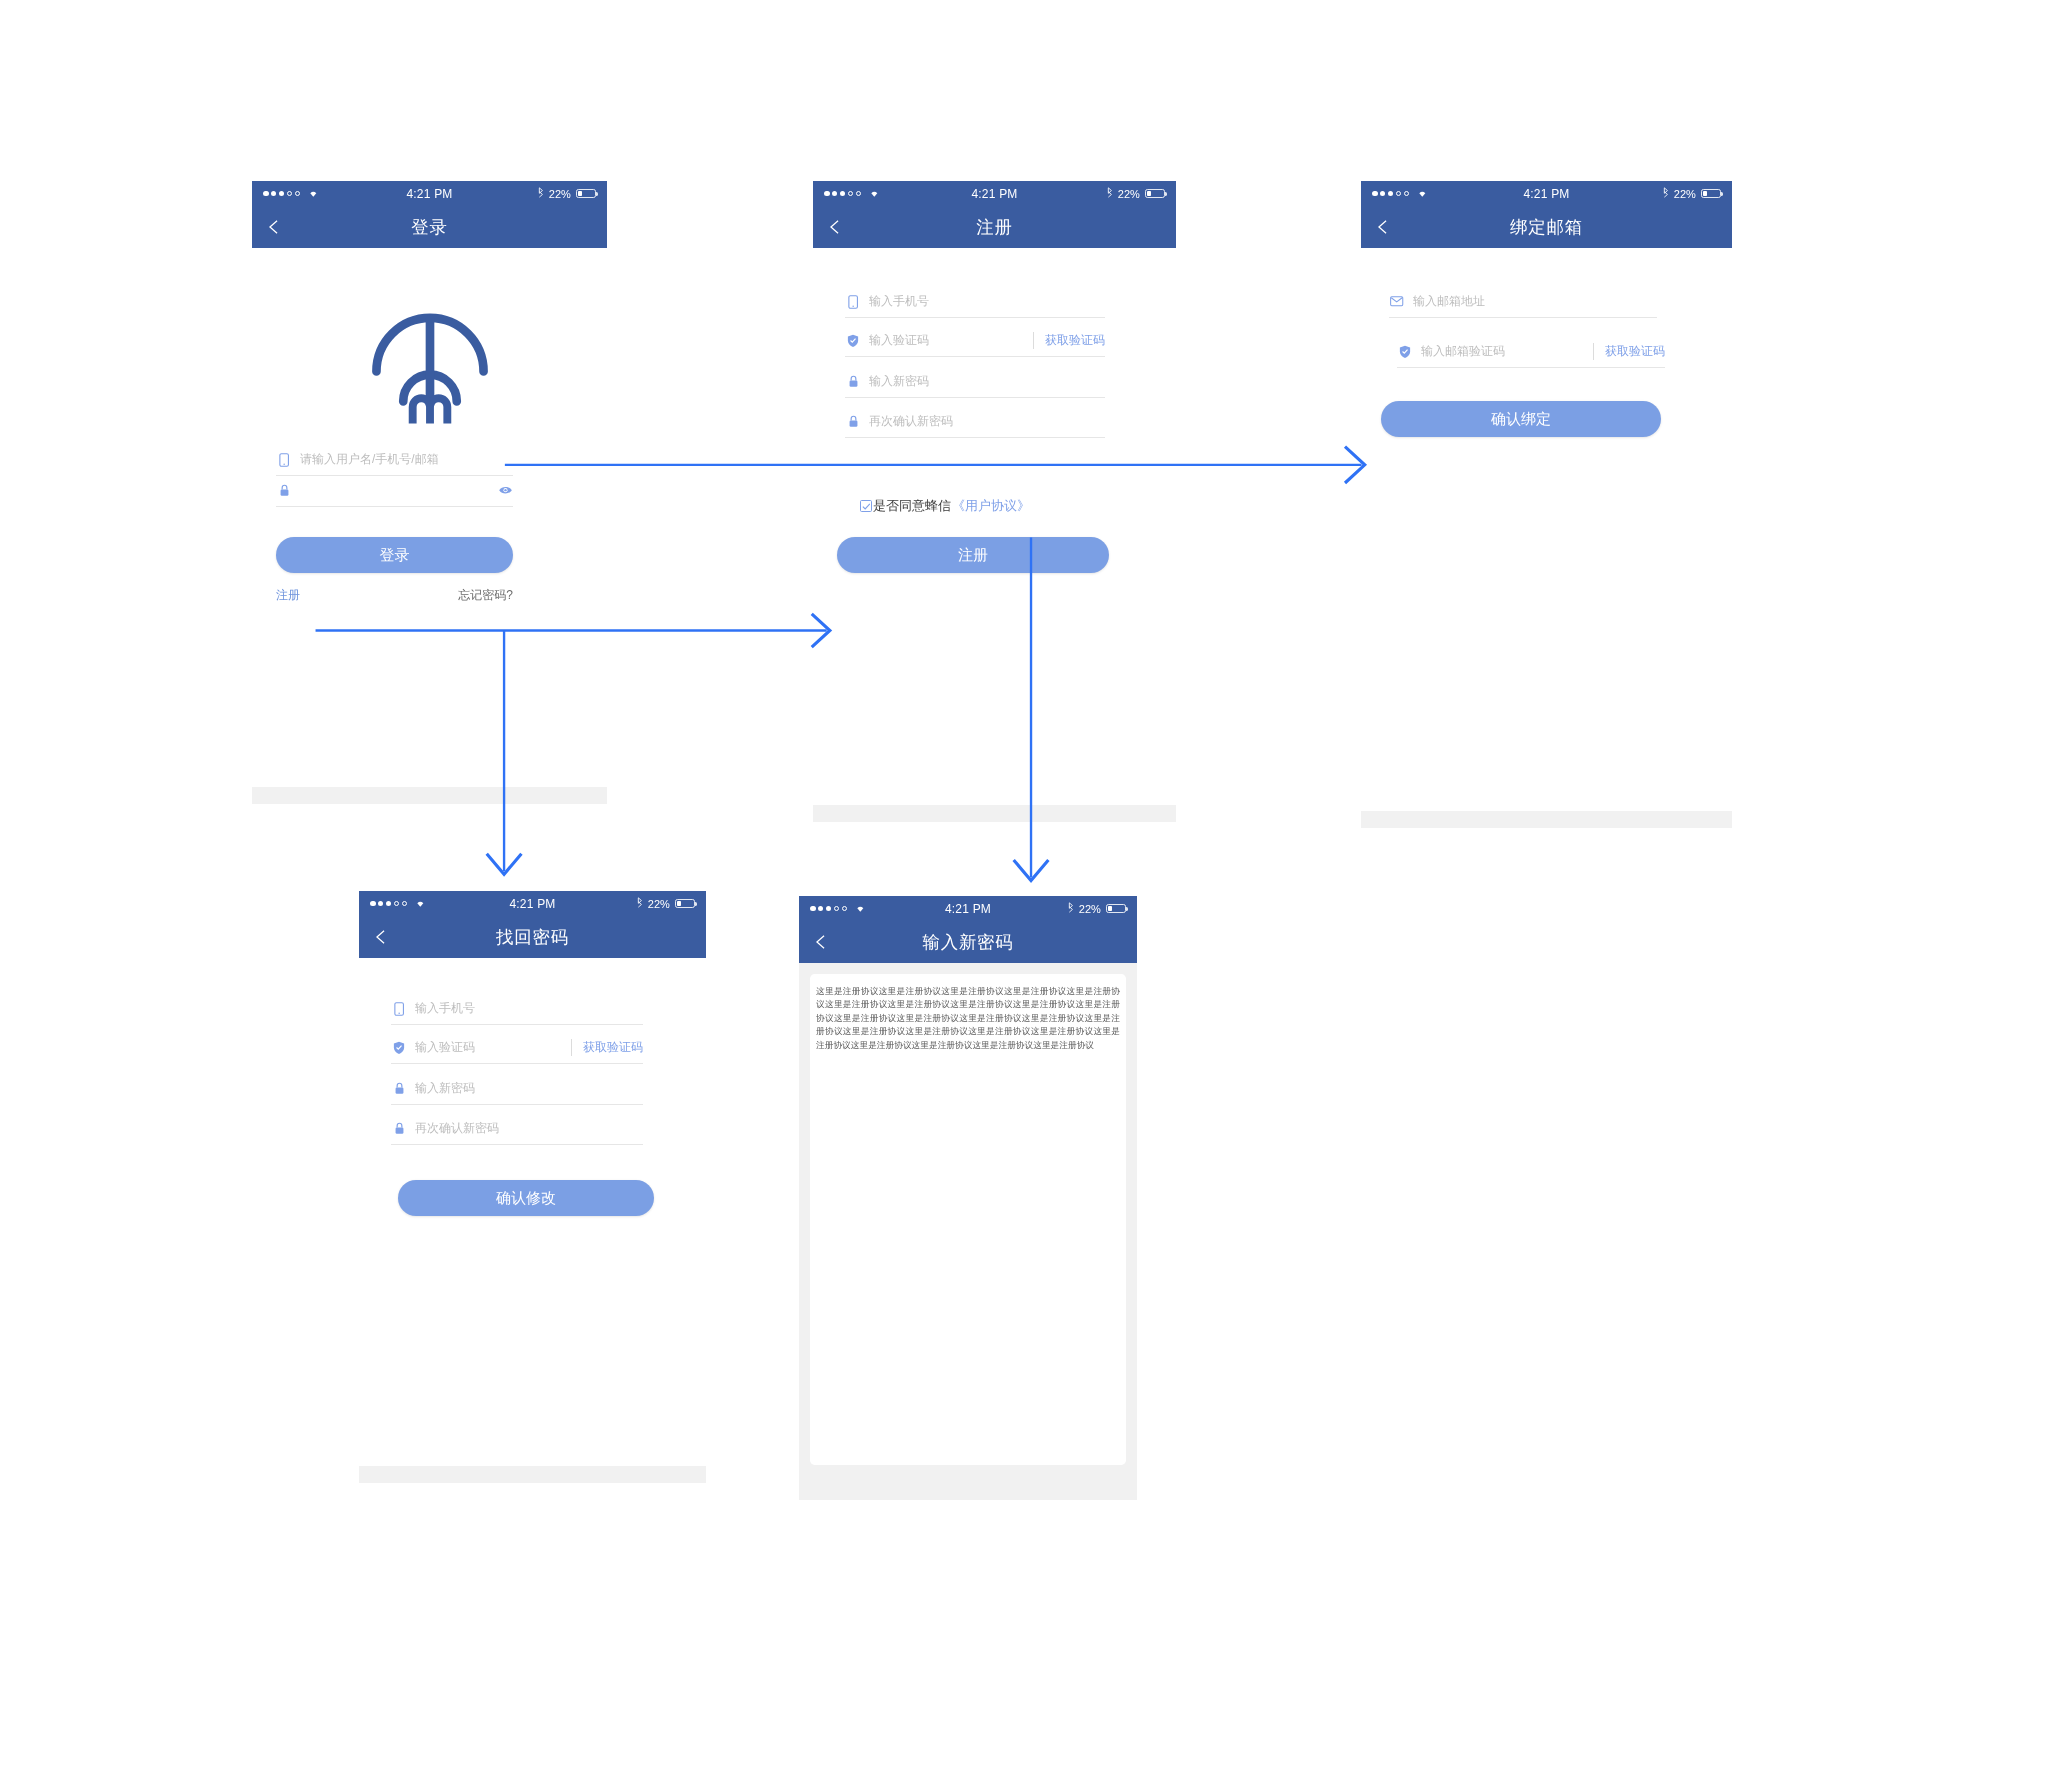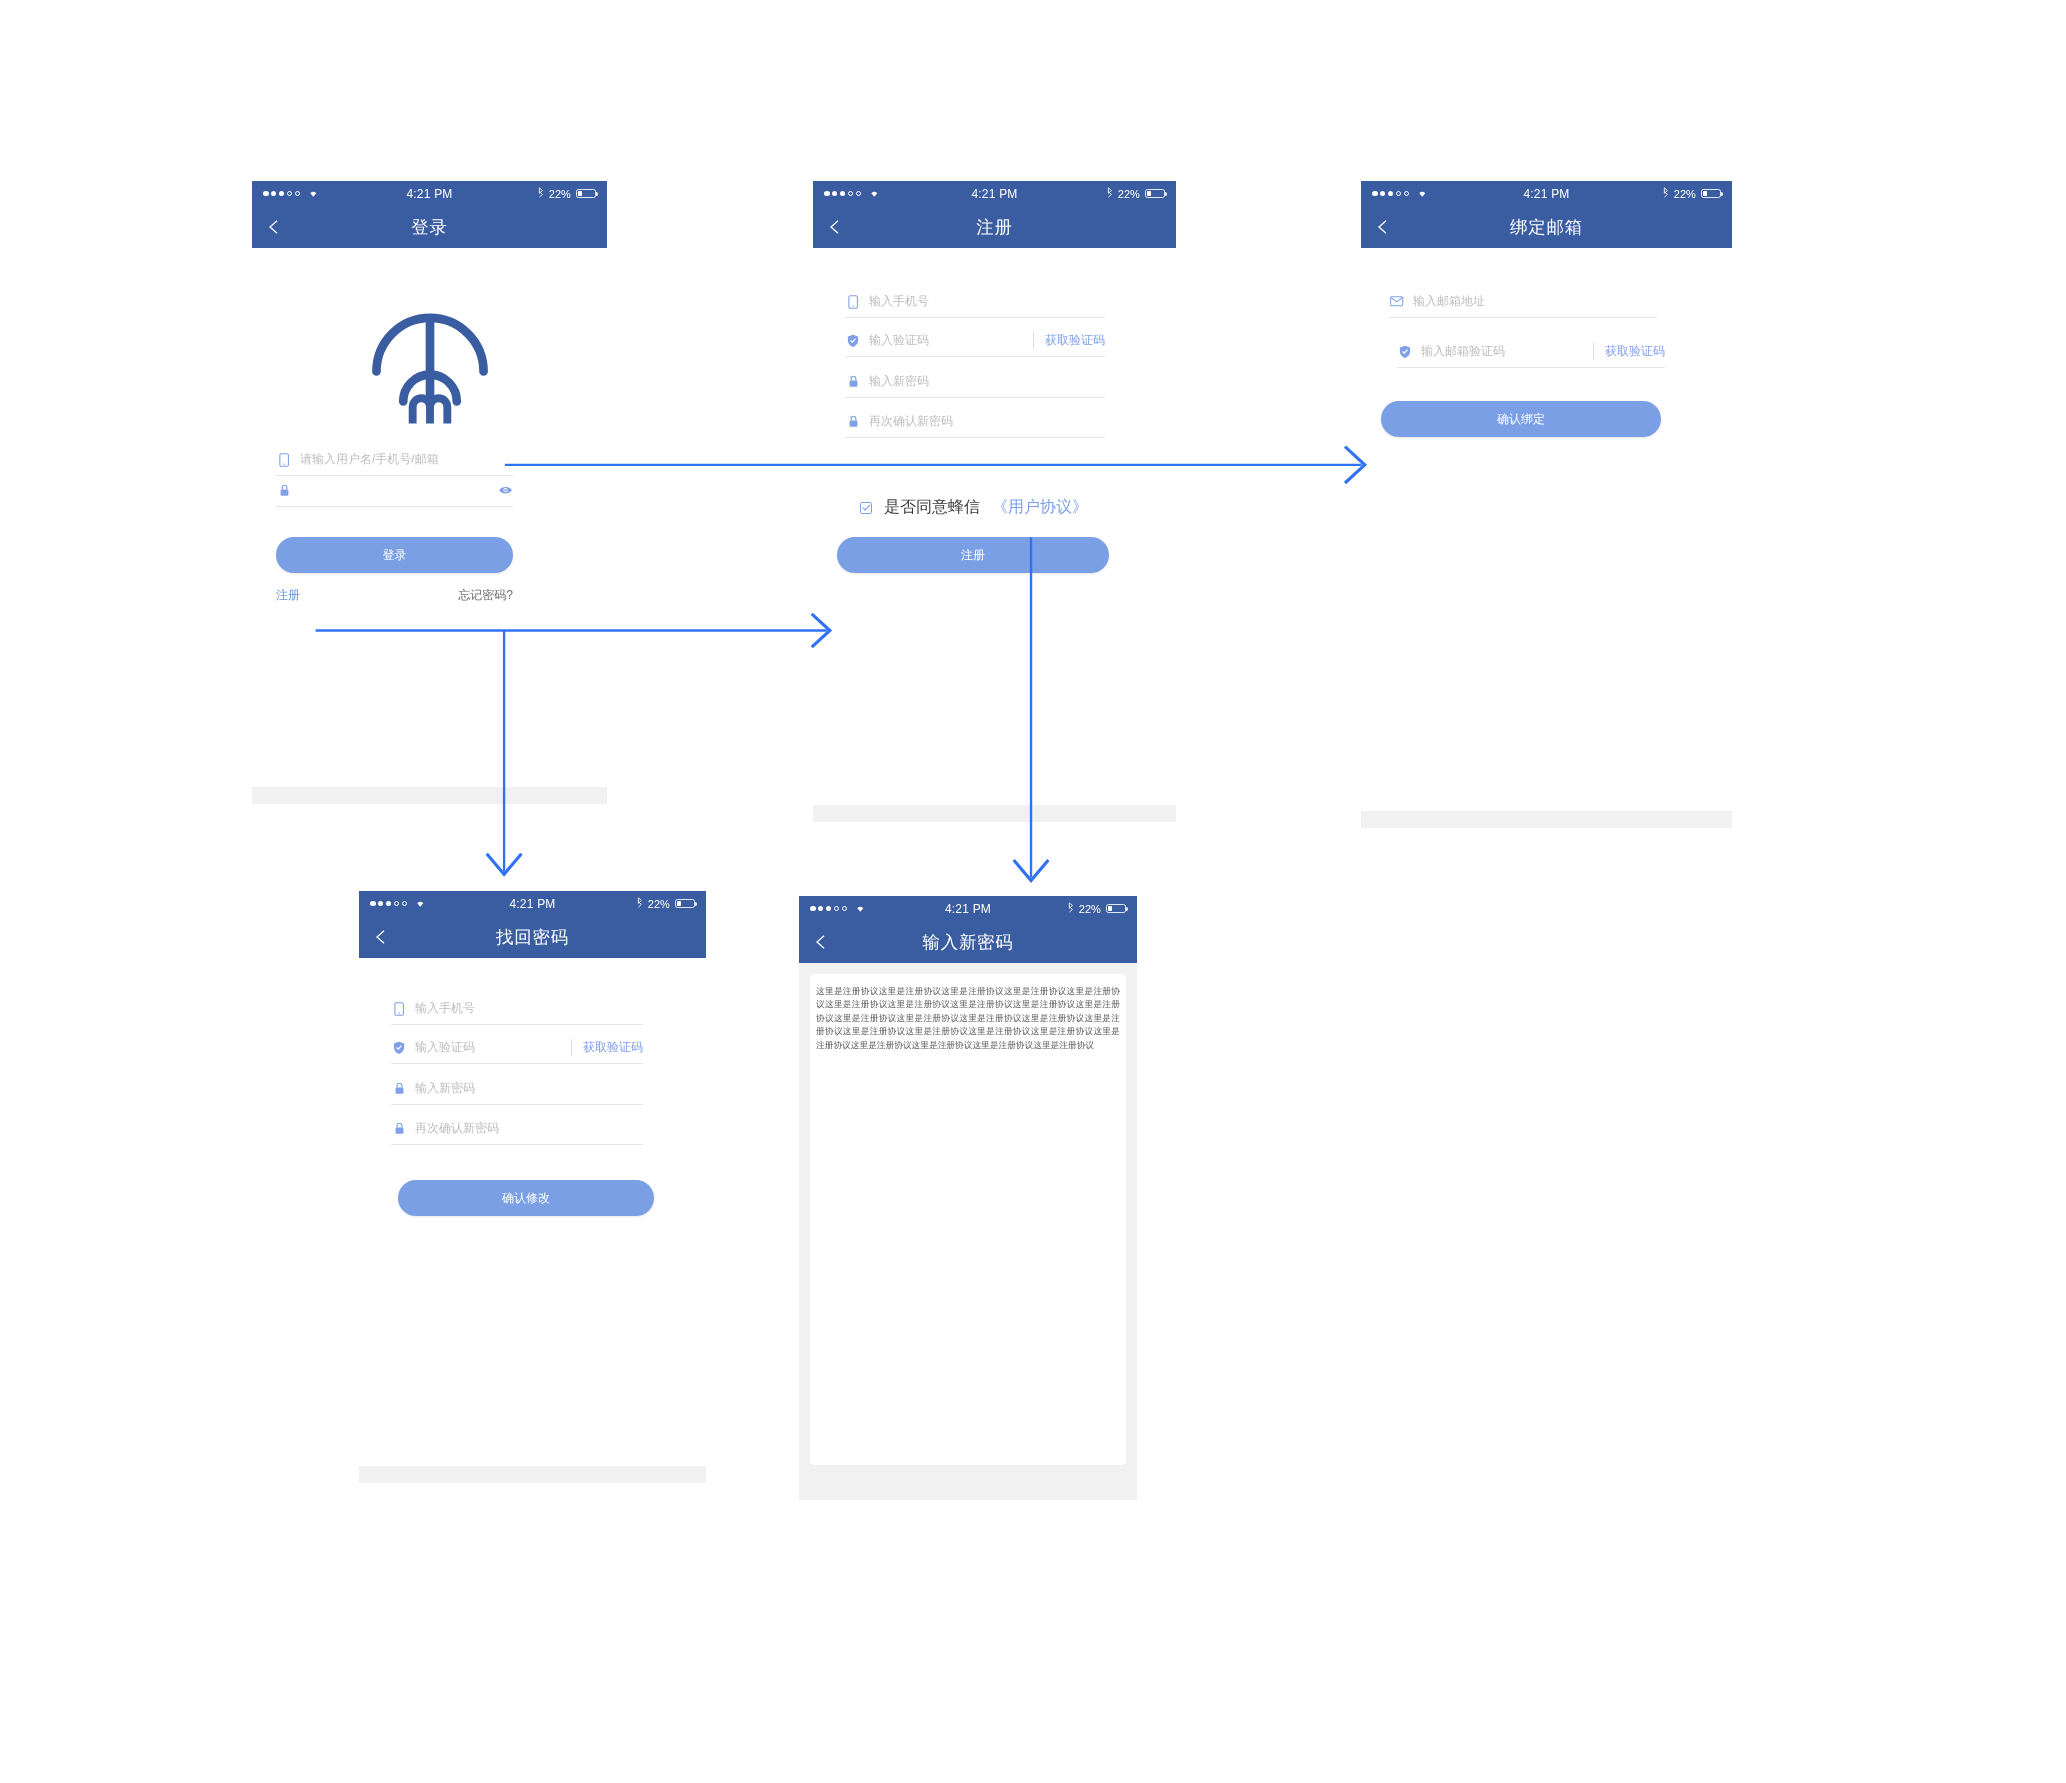--- a/index.html
+++ b/index.html
@@ -148,41 +148,41 @@
   .field .feye {
     flex: 0 0 auto;
     display: flex;
     align-items: center;
   }
 
   .primary-btn {
     background: #7b9fe4;
     color: #ffffff;
     border-radius: 20.5px;
-    font-size: 12px;
+    font-size: 15px;
     display: flex;
     align-items: center;
     justify-content: center;
     box-shadow: 0 0.8px 2.4px rgba(0,0,0,0.12);
   }
 
   .link-row {
     display: flex;
     justify-content: space-between;
     font-size: 12px;
   }
   .link-blue { color: #6f94dd; }
   .link-gray { color: #6b6b6b; }
 
   .agree-row {
     display: flex;
     align-items: center;
-    font-size: 16px;
+    font-size: 13px;
     color: #3d3d3d;
-    gap: 12px;
+    gap: 1px;
   }
   .checkbox {
     width: 12px; height: 12px;
     border: 0.8px solid #7fa0e8;
     border-radius: 1.6px;
     box-sizing: border-box;
     display: flex;
     align-items: center;
     justify-content: center;
     flex: 0 0 12px;

